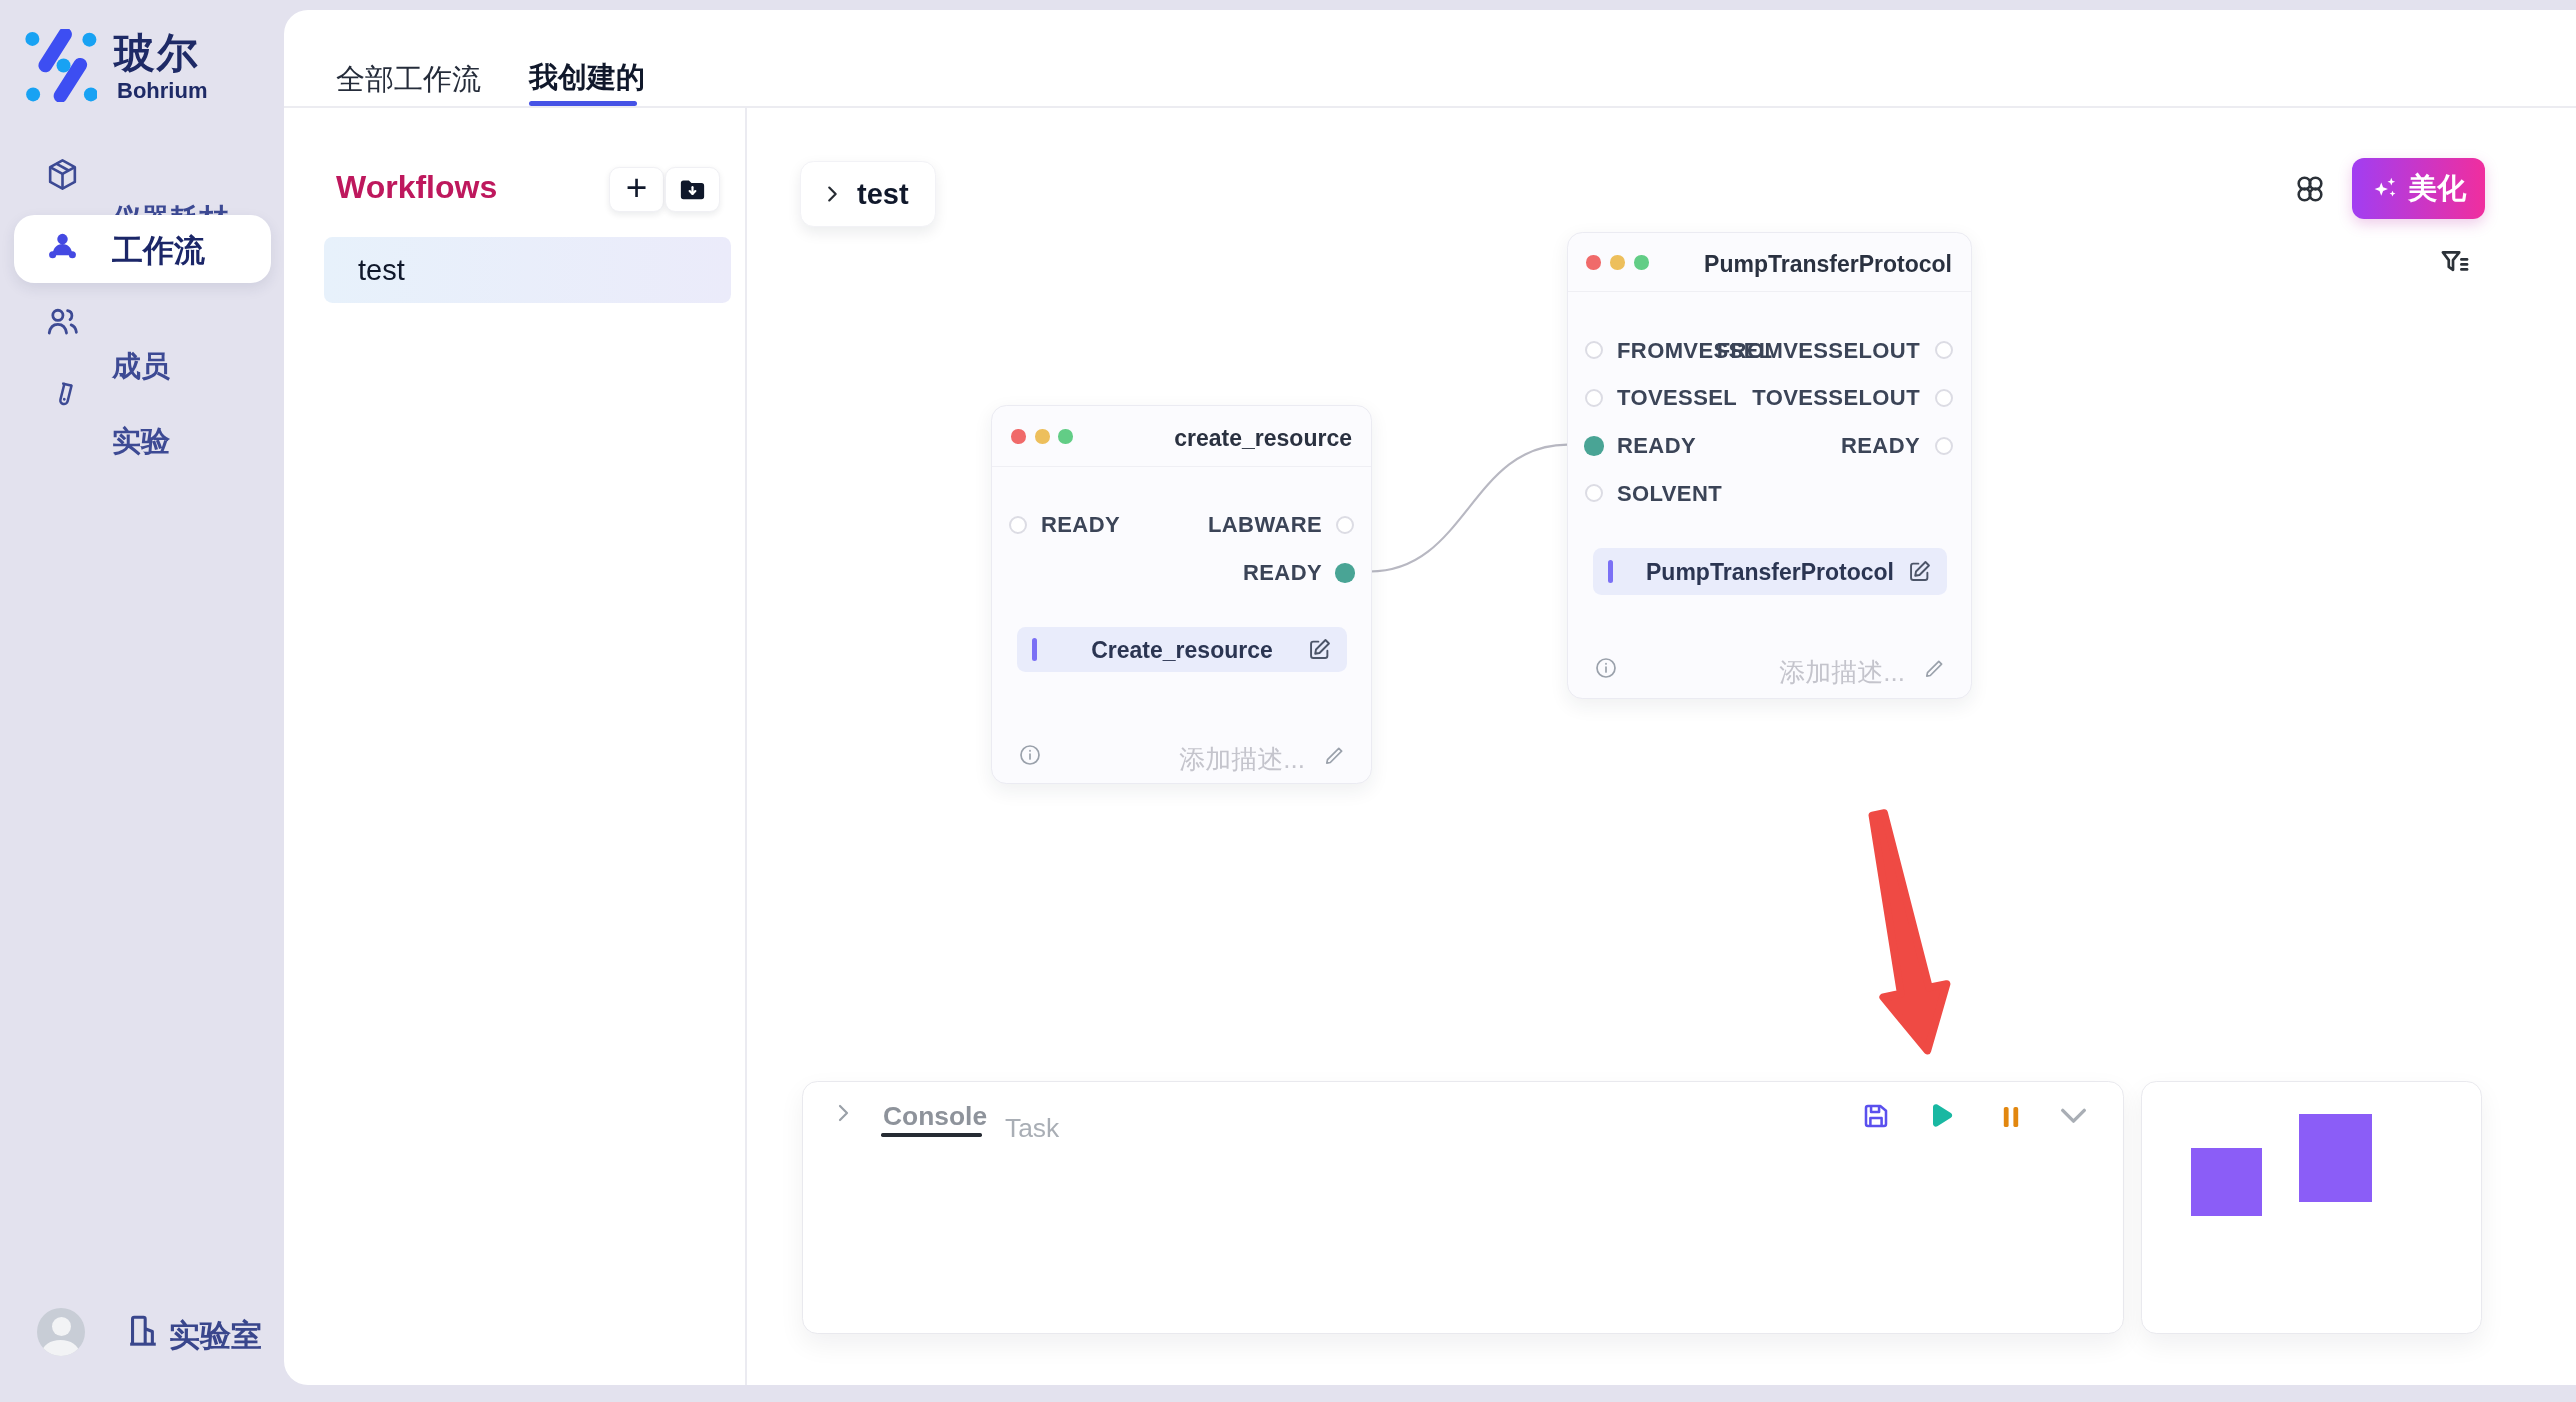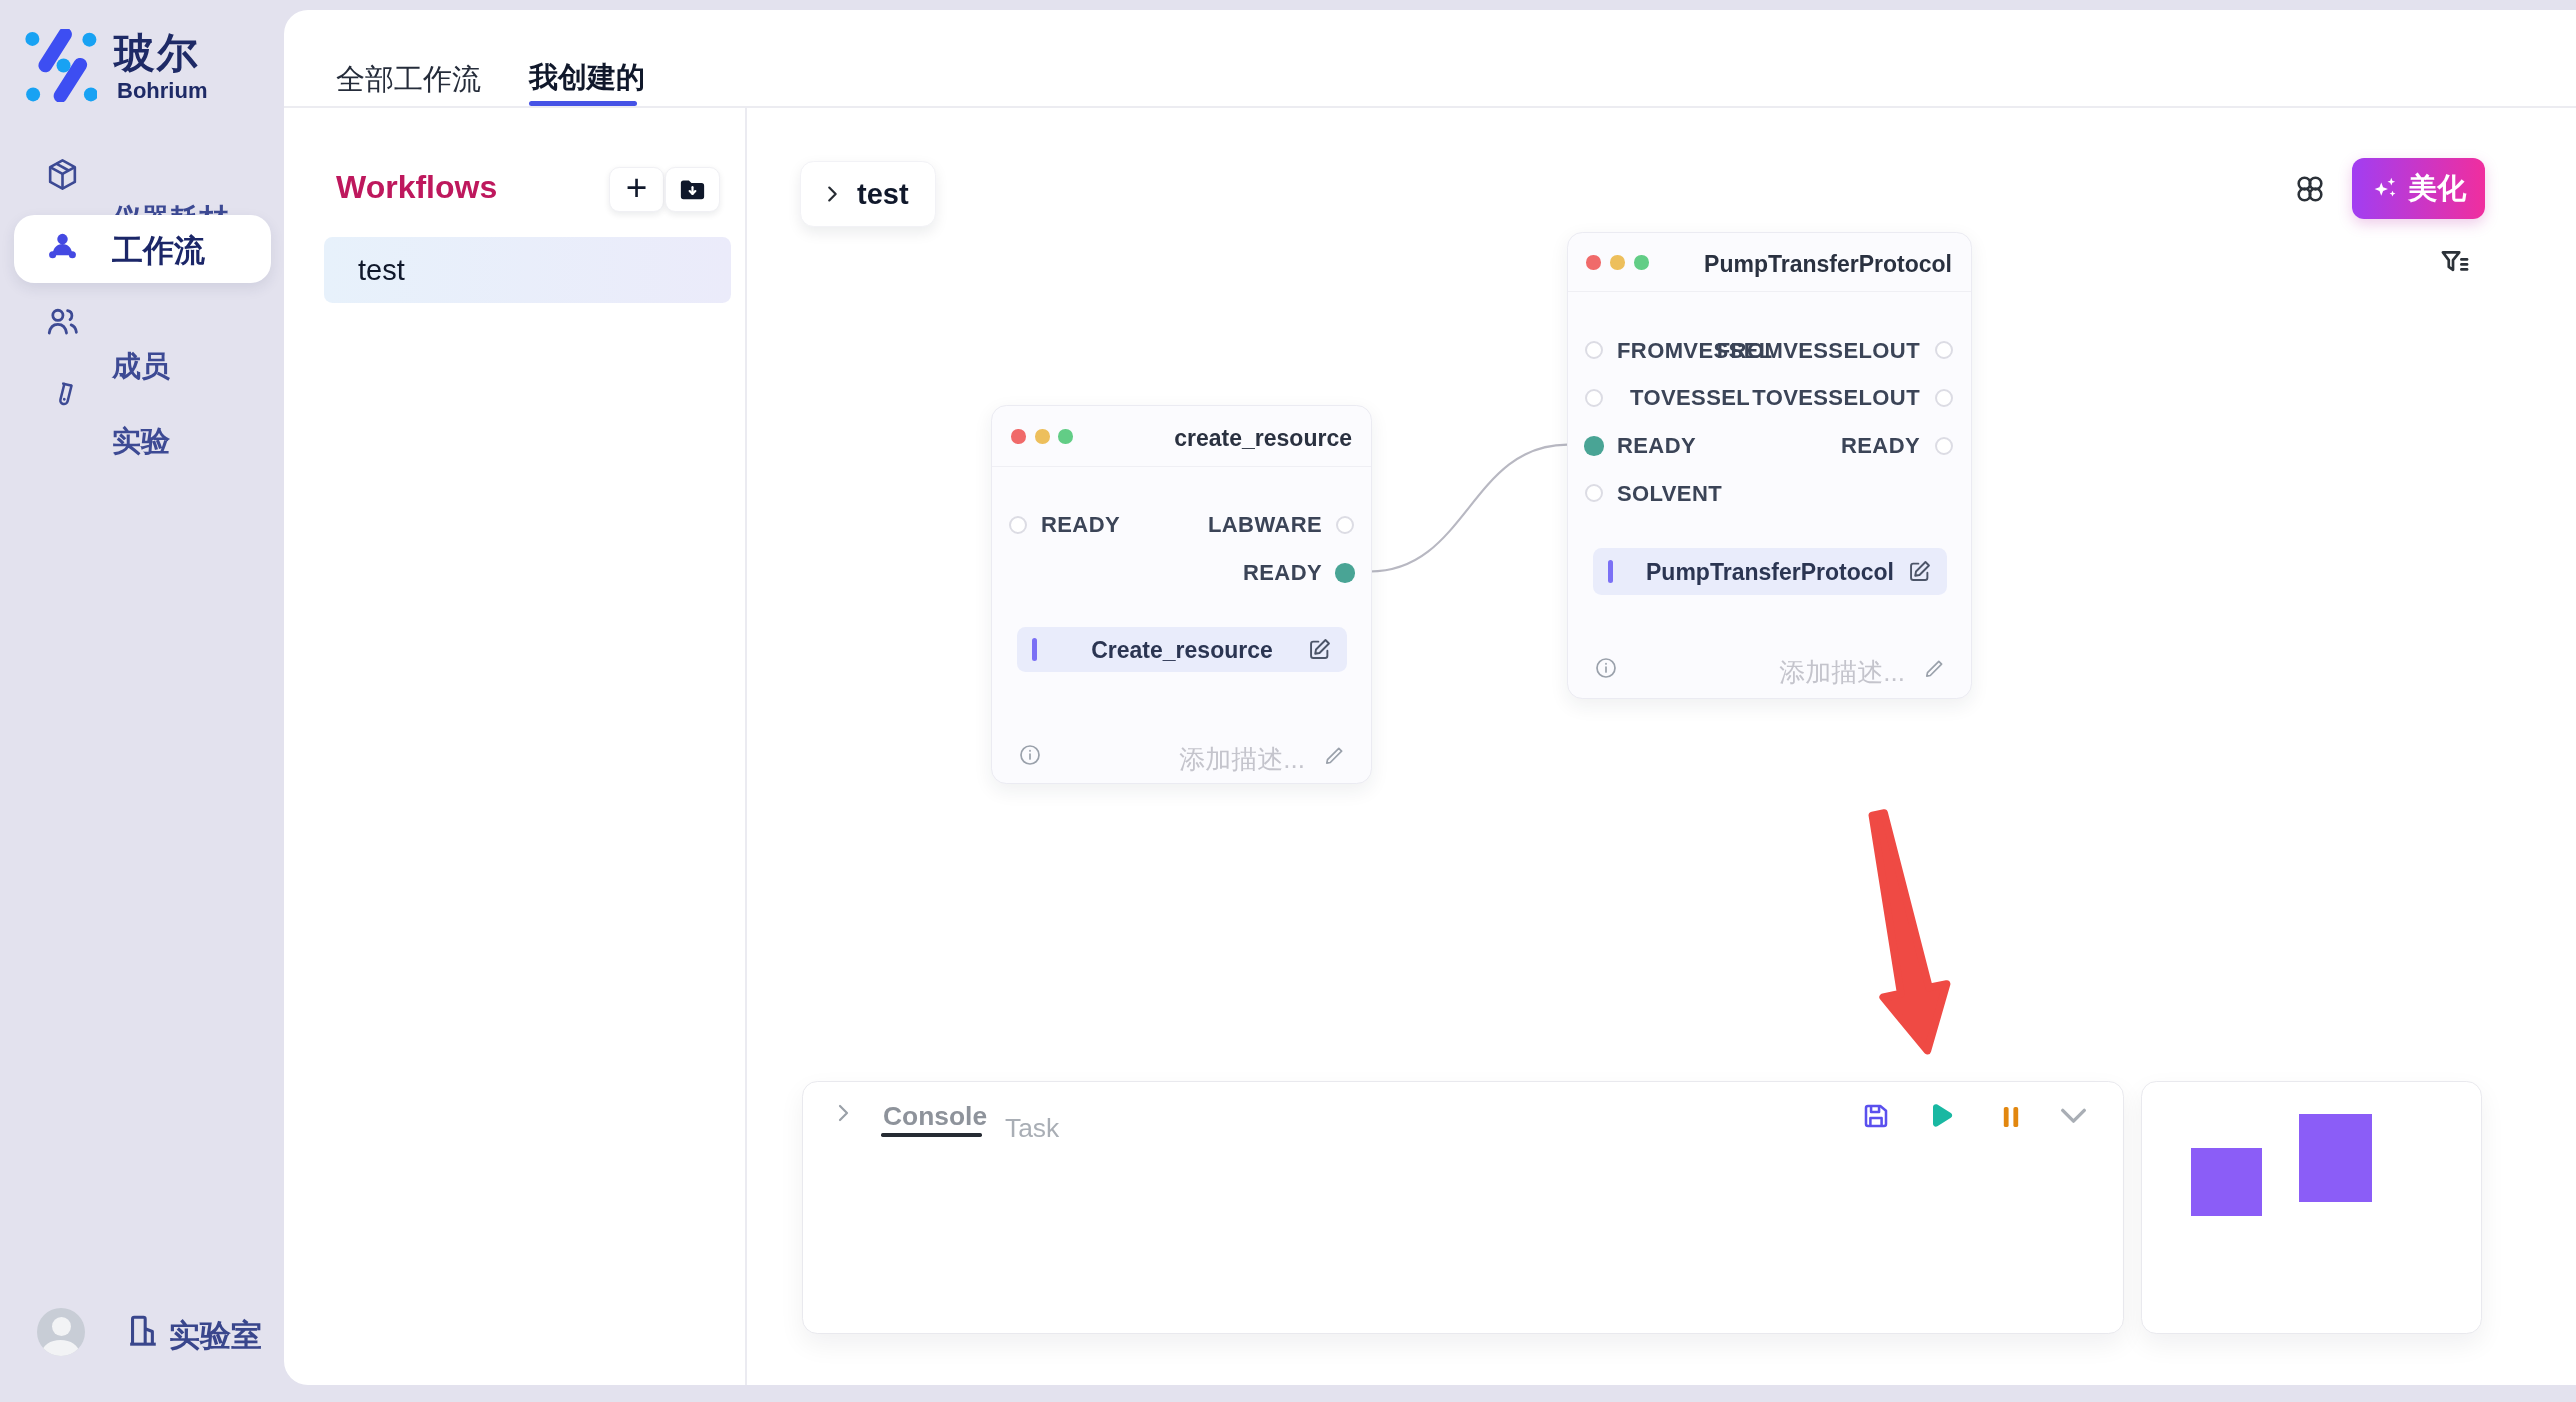--- a/index.html
+++ b/index.html
@@ -249,21 +249,21 @@
       <div class="tl-dot" style="left:66px;top:22px;background:#62cd86;"></div>
       <div class="node-title" style="top:18px;">PumpTransferProtocol</div>
     </div>
 
     <div class="port-circle" style="left:17px;top:108px;"></div>
     <div class="port-label" style="left:49px;top:105px;">FROMVESSEL</div>
     <div class="port-label right" style="right:51px;top:105px;">FROMVESSELOUT</div>
     <div class="port-circle" style="left:367px;top:108px;"></div>
 
     <div class="port-circle" style="left:17px;top:156px;"></div>
-    <div class="port-label" style="left:49px;top:152px;margin-left:13px;">TOVESSEL</div>
+    <div class="port-label" style="left:49px;top:152px;">TOVESSEL</div>
     <div class="port-label right" style="right:51px;top:152px;">TOVESSELOUT</div>
     <div class="port-circle" style="left:367px;top:156px;"></div>
 
     <div class="port-circle filled" style="left:16px;top:203px;"></div>
     <div class="port-label" style="left:49px;top:200px;">READY</div>
     <div class="port-label right" style="right:51px;top:200px;">READY</div>
     <div class="port-circle" style="left:367px;top:204px;"></div>
 
     <div class="port-circle" style="left:17px;top:251px;"></div>
     <div class="port-label" style="left:49px;top:248px;">SOLVENT</div>

